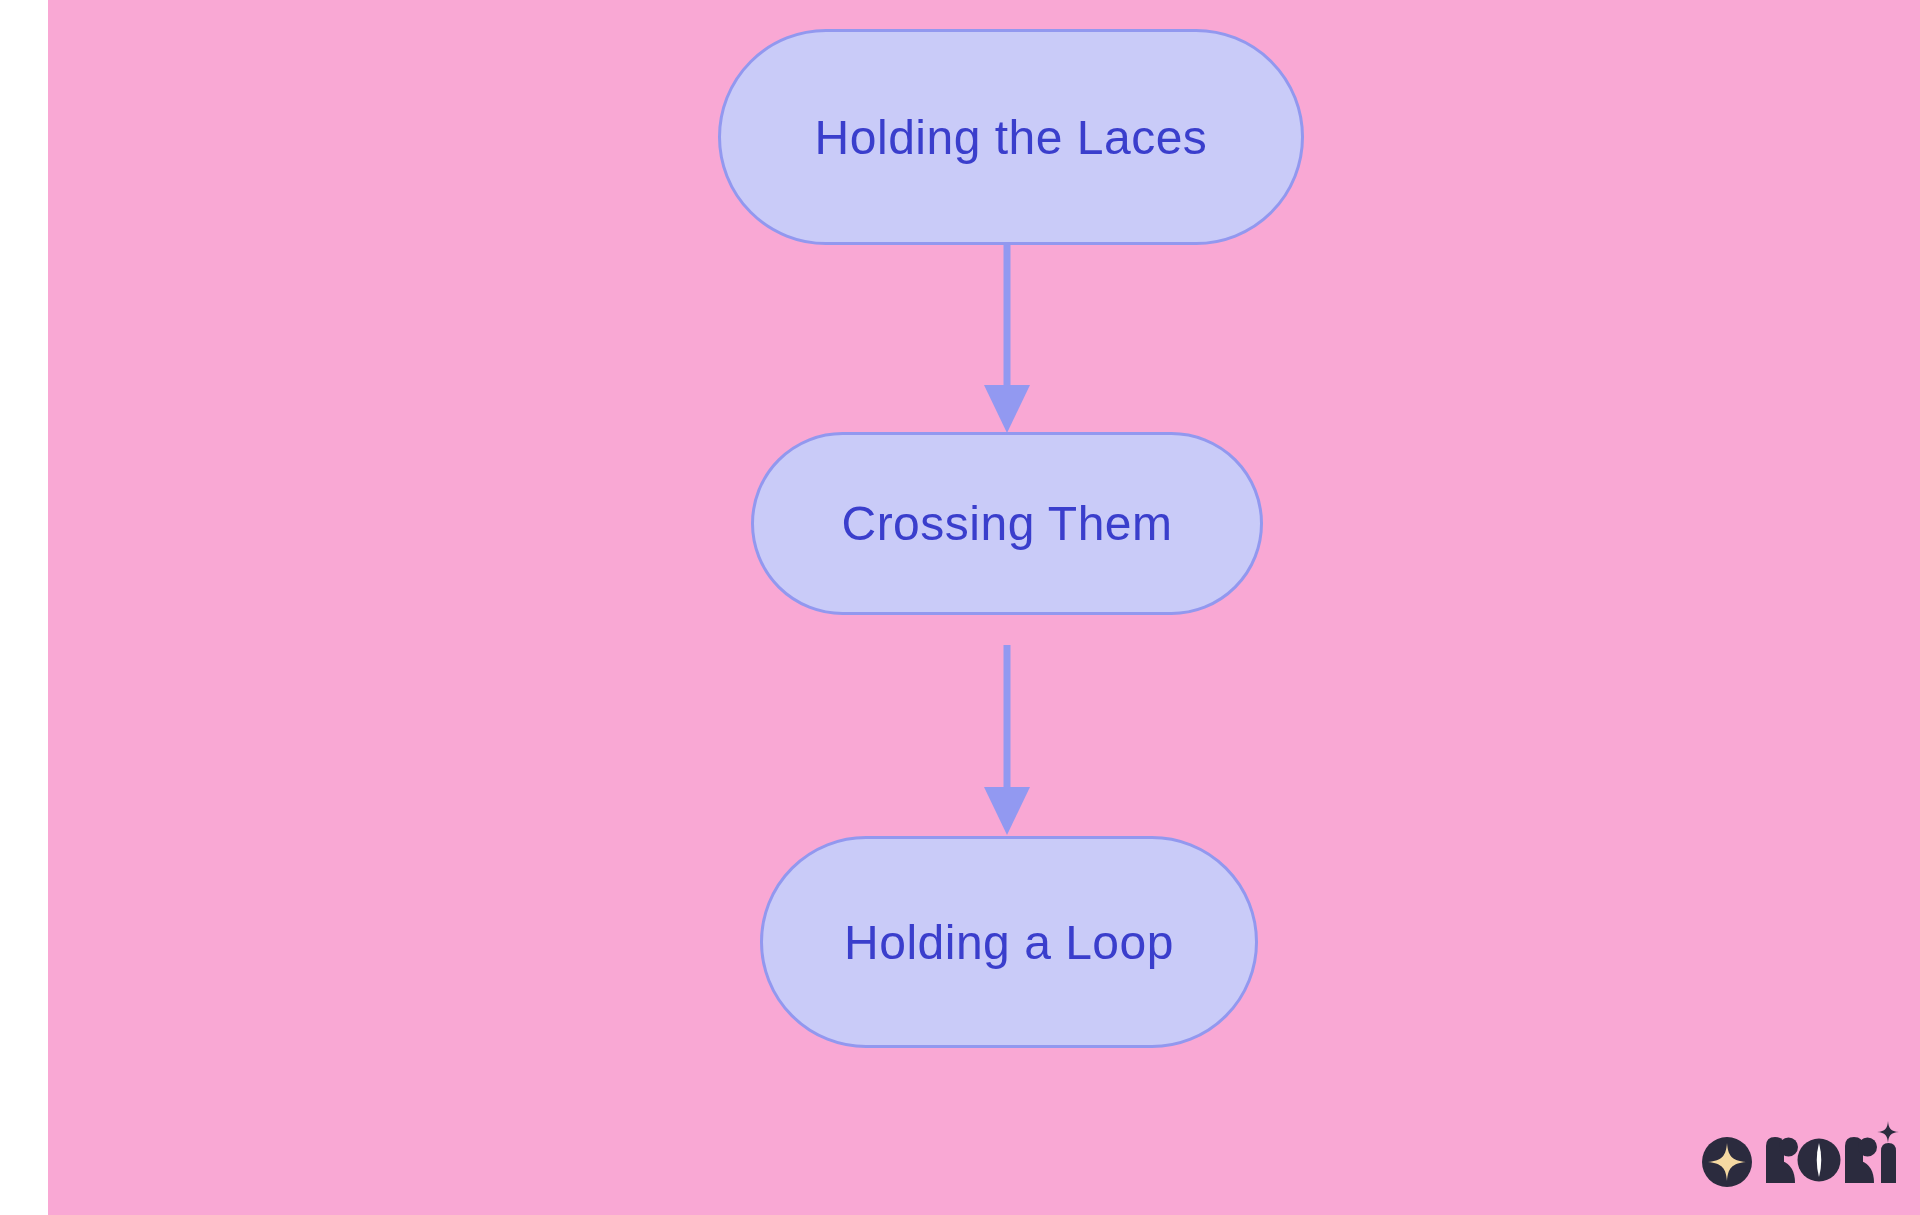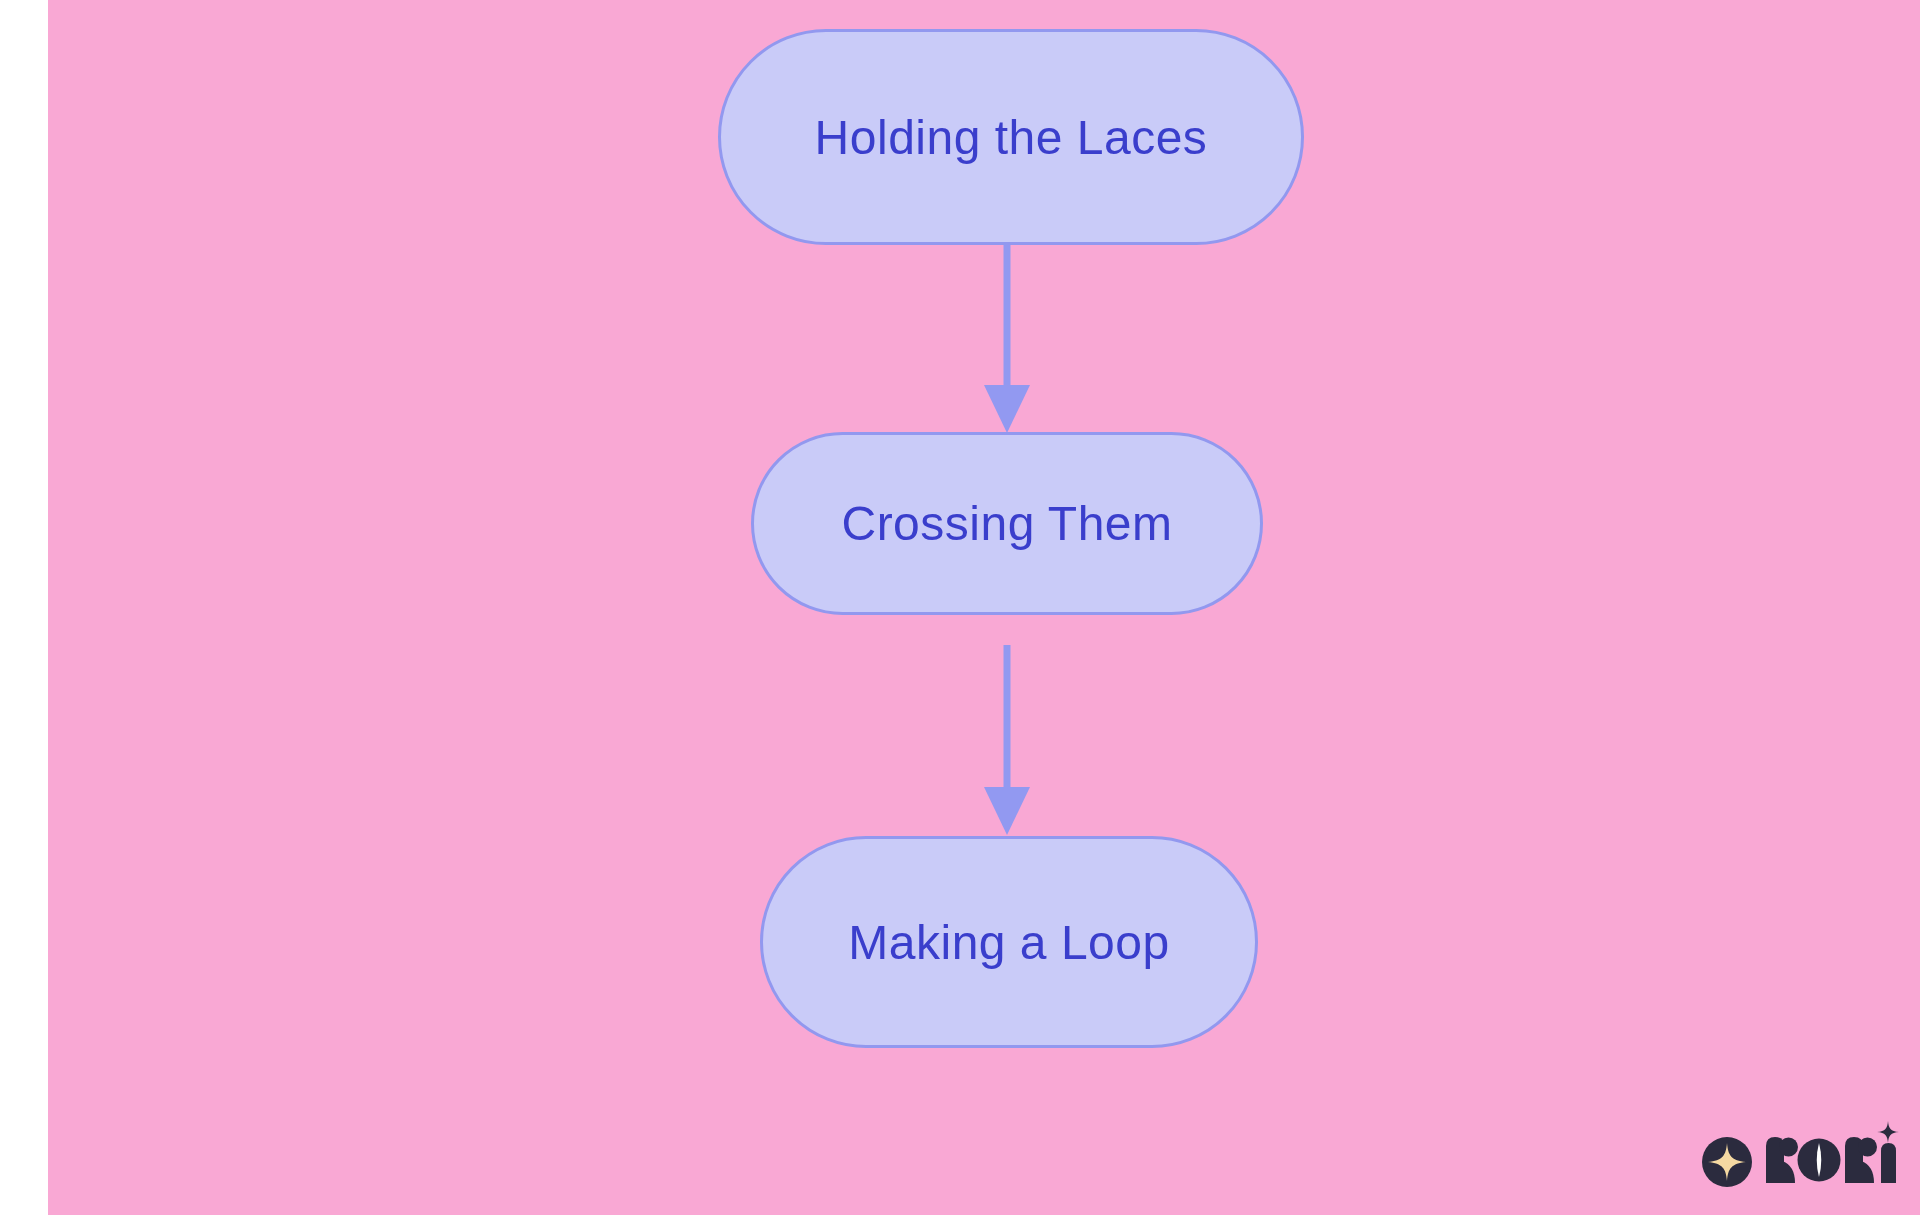--- a/index.html
+++ b/index.html
@@ -69,21 +69,21 @@
   <div class="flow-node" id="node-2">
     <span>Crossing Them</span>
   </div>
 
   <svg class="flow-arrow" id="arrow-2" width="48" height="190" viewBox="0 0 48 190">
     <line x1="24" y1="0" x2="24" y2="146" stroke="#9299f1" stroke-width="7"></line>
     <polygon points="1,142 47,142 24,190" fill="#9299f1"></polygon>
   </svg>
 
   <div class="flow-node" id="node-3">
-    <span>Making a Loop</span>
+    <span>Holding a Loop</span>
   </div>
 
   <div class="logo" role="img" aria-label="rori">
     <svg viewBox="0 0 212 84">
 
       <g>
         <circle cx="29" cy="46" r="25" fill="#2b2b3e"></circle>
         <path fill="#f5d9a2" d="M29,27
           C30,39.5 33.5,44.5 48,46
           C33.5,47.5 30,52.5 29,65

